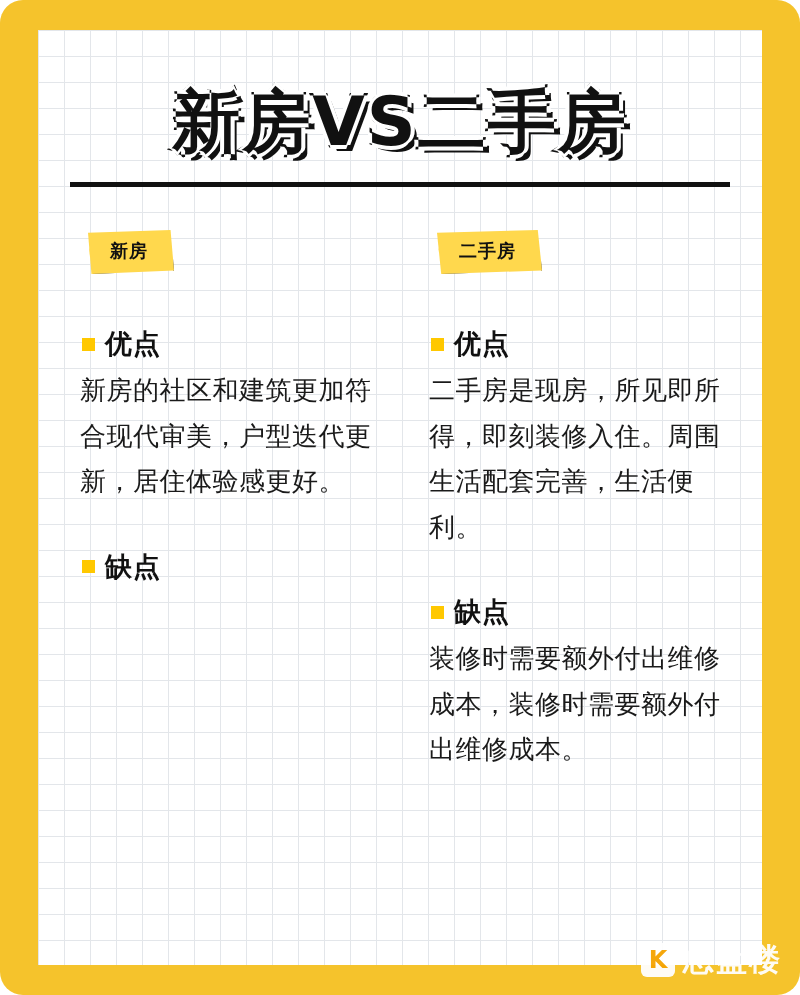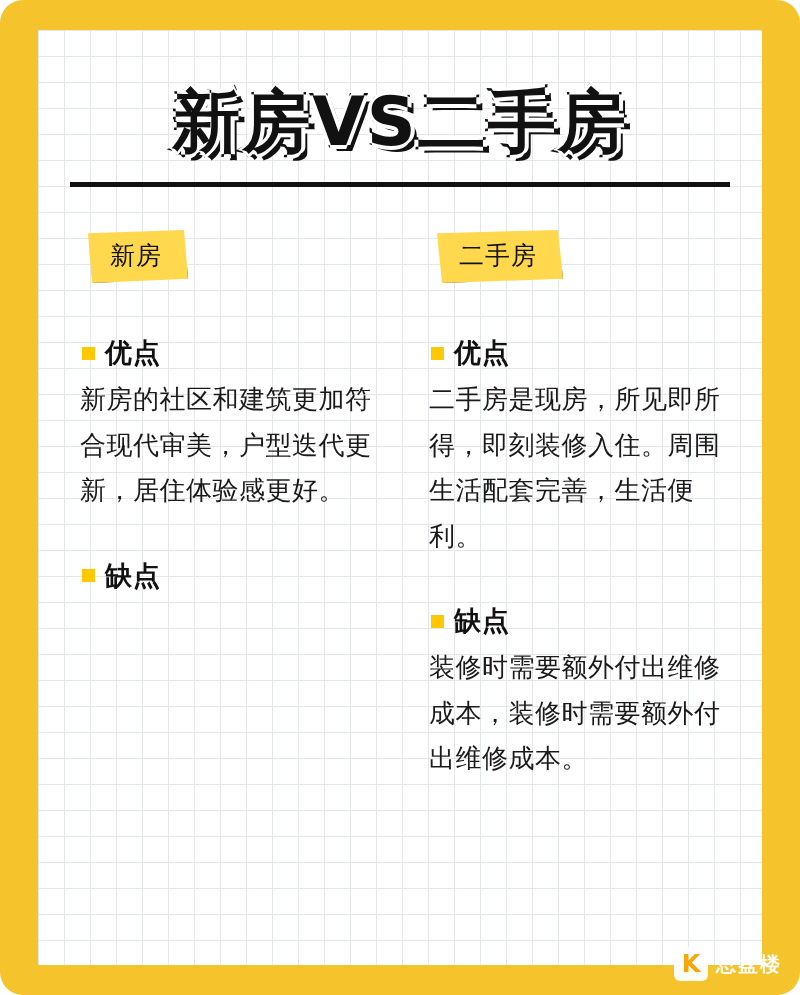--- a/index.html
+++ b/index.html
@@ -87,22 +87,22 @@
 
   
   .banner {
     position: relative;
     display: inline-block;
     margin-left: 22px;
     padding: 9px 26px 11px 22px;
     background: #FFD84D;
     color: #111111;
     font-family: "DejaVu Sans", "Liberation Sans", sans-serif;
-    font-size: 25px;
-    font-weight: 400;
+    font-size: 18px;
+    font-weight: 700;
     letter-spacing: 1px;
     clip-path: polygon(0 6%, 96% 0%, 100% 92%, 4% 100%);
     box-shadow: 5px 5px 0 rgba(17,17,17,0.85);
   }
   .banner::after {
     content: "";
     position: absolute;
     left: -14px;
     top: 14px;
     width: 16px;
@@ -167,21 +167,21 @@
     font-size: 24px;
     font-weight: 700;
     display: flex;
     align-items: center;
     justify-content: center;
     line-height: 1;
   }
   .wm-text {
     font-family: "DejaVu Sans", "Liberation Sans", sans-serif;
     color: #ffffff;
-    font-size: 20px;
+    font-size: 31px;
     font-weight: 700;
     letter-spacing: 2px;
   }
 </style>
 </head>
 <body>
 
 <div class="poster">
   <div class="sheet">
 

